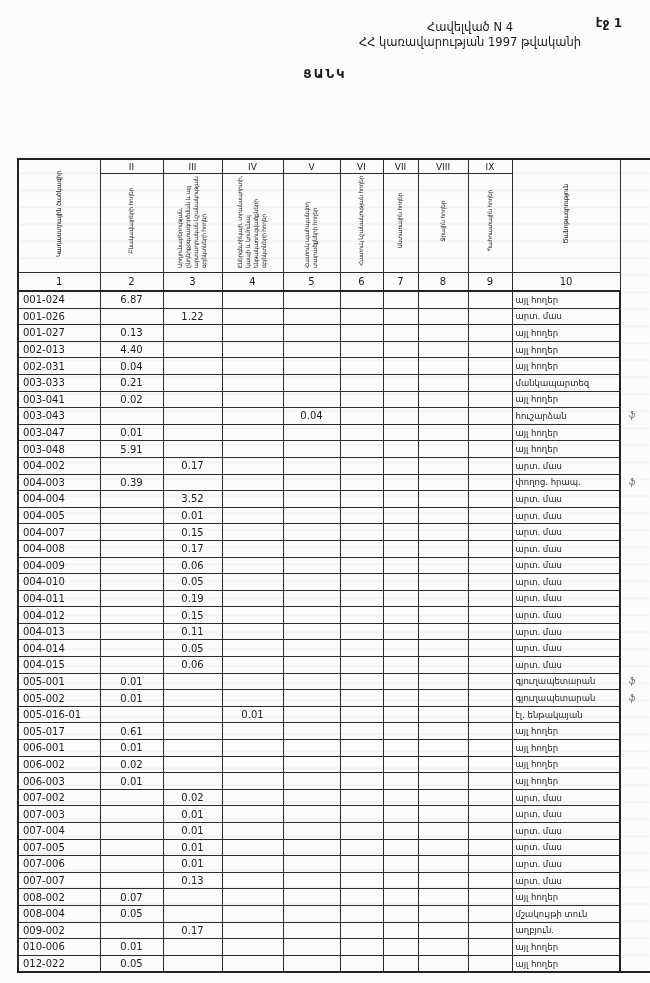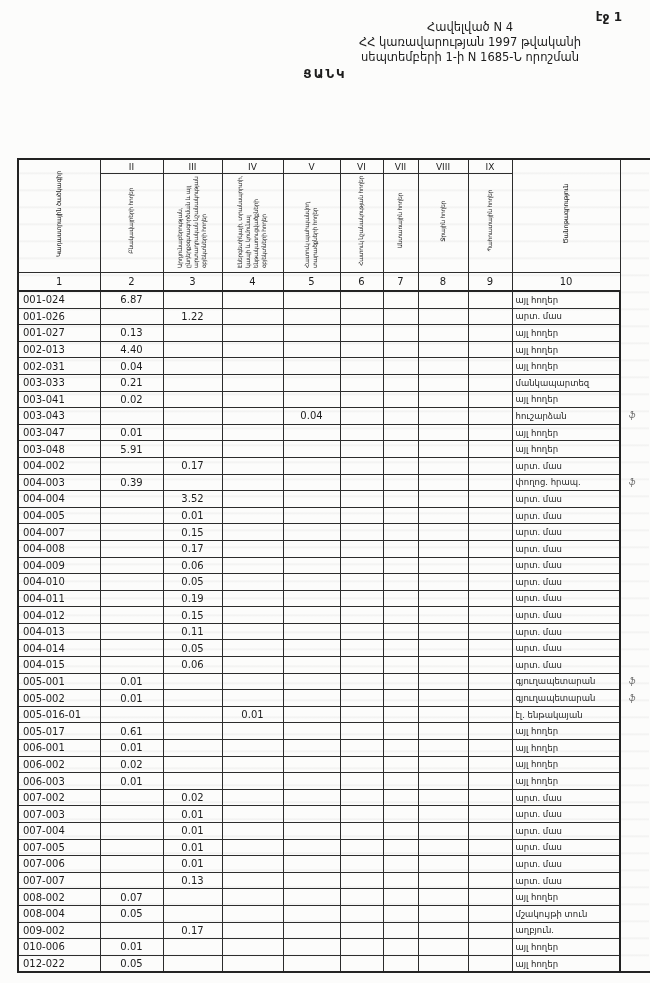--- a/index.html
+++ b/index.html
@@ -5,21 +5,21 @@
   html,body{margin:0;padding:0;}
   body{
     width:650px;height:983px;
     background:#fcfcfb;
     color:#1c1c1c;
     font-family:"DejaVu Sans", sans-serif;
     position:relative;
     overflow:hidden;
   }
   .page-label{
-    position:absolute;top:10px;right:28px;
+    position:absolute;top:16px;right:28px;
     font-size:12px;font-weight:bold;
   }
   .doc-header{
     position:absolute;top:20px;left:305px;width:330px;
     text-align:center;font-weight:normal;font-size:11.5px;line-height:1.3;
   }
   .doc-title{
     position:absolute;top:66px;left:12px;width:626px;
     text-align:center;font-weight:bold;font-size:11px;line-height:1.45;
   }
@@ -79,21 +79,20 @@
   }
 </style>
 </head>
 <body>
 
 <div class="page-label">էջ 1</div>
 
 <div class="doc-header">
   <div>Հավելված N 4</div>
   <div>ՀՀ կառավարության 1997 թվականի</div>
-  <div>սեպտեմբերի 1-ի N 1685-Ն որոշման</div>
 </div>
 
 <div class="doc-title">
   <span class="heading">ՑԱՆԿ</span>
 </div>
 
 <div class="table-wrap">
 <table>
   <colgroup>
     <col class="c1">

